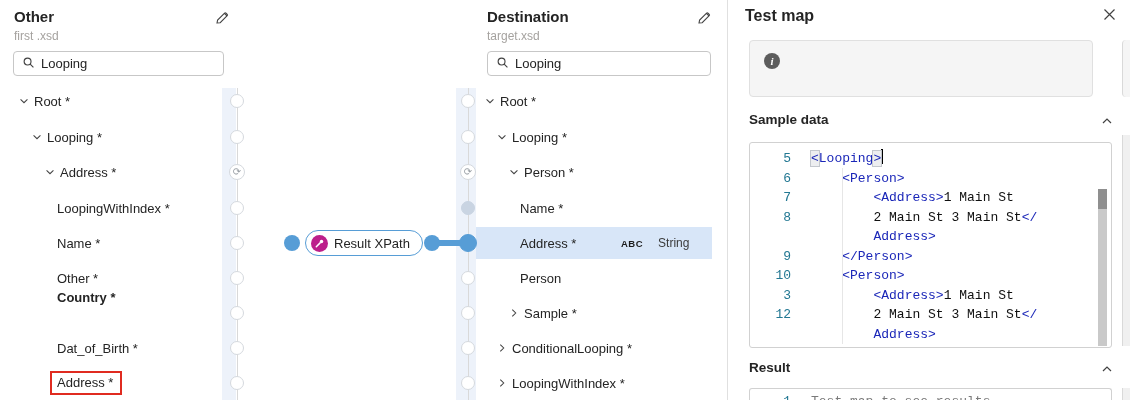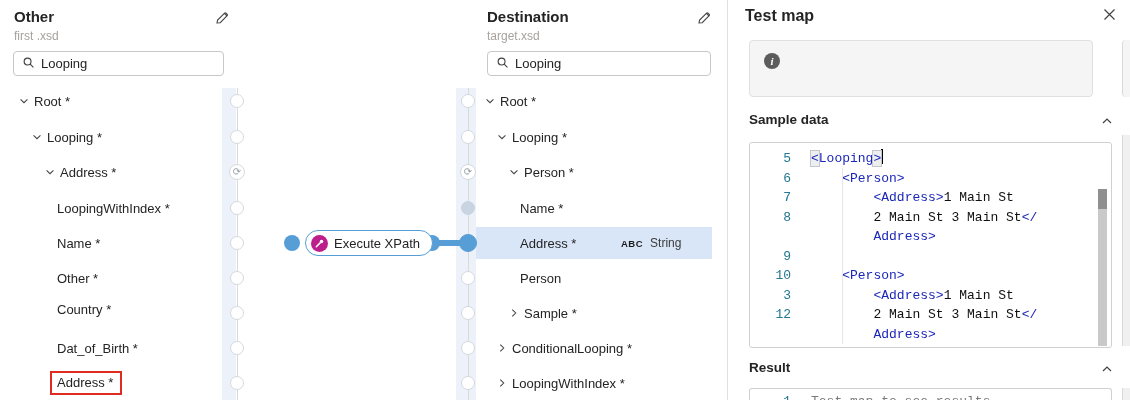--- a/index.html
+++ b/index.html
@@ -14,21 +14,21 @@
              border:1px solid #c7c7c7;border-radius:4px;height:25px;padding:0 8px;box-sizing:border-box;}
   .searchbox input{border:none;outline:none;font-size:13px;color:#242424;width:100%;
                    font-family:"Liberation Sans",sans-serif;background:transparent;padding:0;}
   .icon-btn{background:none;border:none;padding:0;cursor:pointer;line-height:0;}
 
   
   .tree-row{position:absolute;height:26px;display:flex;align-items:center;font-size:13px;color:#242424;cursor:pointer;}
   .chev{width:12px;height:12px;margin-right:4px;flex:0 0 12px;}
   .red-frame{border:2px solid var(--red_annotation);padding:2px 7px 3px 5px;margin-left:-7px;}
   .sel-row-bg{position:absolute;background:var(--selected_row);}
-  .type-badge{position:absolute;font-size:12px;color:#3b3b3b;display:flex;align-items:center;gap:7px;}
+  .type-badge{position:absolute;font-size:12px;color:#3b3b3b;display:flex;align-items:center;gap:15px;}
   .type-badge b{font-size:9.5px;letter-spacing:.5px;color:#1b1b1b;}
 
   
   .strip{position:absolute;top:88px;bottom:0;background:#edf2fa;}
   .connline{position:absolute;top:88px;bottom:0;width:1px;background:#d9d9d9;}
   .dot{position:absolute;border-radius:50%;box-sizing:border-box;background:#fff;border:1.5px solid #d5d9de;cursor:pointer;}
   .dot.loop{display:flex;align-items:center;justify-content:center;color:#9aa0a6;font-size:10px;line-height:1;}
   .dot.filled-gray{background:#c9d4e2;border-color:#c9d4e2;}
   .dot.filled-blue{background:var(--accent_blue);border-color:var(--accent_blue);}
 
@@ -109,21 +109,21 @@
     </div>
     <div class="tree-row" style="left: 57px; top: 195px;">
       <span>LoopingWithIndex *</span>
     </div>
     <div class="tree-row" style="left: 57px; top: 230px;">
       <span>Name *</span>
     </div>
     <div class="tree-row" style="left: 57px; top: 265px;">
       <span>Other *</span>
     </div>
-    <div class="tree-row" style="left: 57px; top: 296px;">
+    <div class="tree-row" style="left: 57px; top: 284px; font-weight: bold;">
       <span>Country *</span>
     </div>
     <div class="tree-row" style="left: 57px; top: 335px;">
       <span>Dat_of_Birth *</span>
     </div>
     <div class="tree-row" style="left: 57px; top: 370px;">
       <span class="red-frame">Address *</span>
     </div>
   </div>
 
@@ -144,21 +144,21 @@
 <div class="blue-dot" style="left:284px;top:235px;width:16px;height:16px;"></div>
 <div class="edge" style="left:432px;top:240px;width:36px;height:6px;"></div>
 <div class="blue-dot" style="left:424px;top:235px;width:16px;height:16px;"></div>
 <div class="fn-pill" style="left:305px;top:230px;">
   <span class="fn-icon">
     <svg width="11" height="11" viewBox="0 0 12 12">
         <path d="M2.5 9.5l4.2-4.2" stroke="#fff" stroke-width="1.6" stroke-linecap="round"></path>
         <circle cx="8.2" cy="3.8" r="1.9" fill="#fff"></circle>
       </svg>
   </span>
-  <span>Execute XPath</span>
+  <span>Result XPath</span>
 </div>
 
 <div class="strip" style="left:456px;width:20px;"></div>
 <div class="connline" style="left:468px;"></div>
 <div class="abs panel-title" style="left:487px;top:8px;">Destination</div>
 <div class="abs panel-sub" style="left:487px;top:29px;">target.xsd</div>
 <button class="abs icon-btn" style="left:696px;top:10px;">
   <svg width="16" height="16" viewBox="0 0 16 16">
       <path d="M10.2 3.1l2.7 2.7M3 13l.6-2.9 7-7a1 1 0 0 1 1.4 0l1.2 1.2a1 1 0 0 1 0 1.4l-7 7L3 13z" fill="none" stroke="#424242" stroke-width="1.1"></path>
     </svg>
@@ -270,20 +270,21 @@
       <div class="code-row">
         <span class="ln">8</span>
         <span class="code"><span class="txt">        </span><span class="txt">2 Main St 3 Main St</span><span class="tag">&lt;/</span></span>
       </div>
       <div class="code-row">
         <span class="ln"></span>
         <span class="code"><span class="txt">        </span><span class="tag">Address&gt;</span></span>
       </div>
       <div class="code-row">
         <span class="ln">9</span>
+        <span class="code"><span class="txt">    </span><span class="tag">&lt;/Person&gt;</span></span>
       </div>
       <div class="code-row">
         <span class="ln">10</span>
         <span class="code"><span class="txt">    </span><span class="tag">&lt;Person&gt;</span></span>
       </div>
       <div class="code-row">
         <span class="ln">3</span>
         <span class="code"><span class="txt">        </span><span class="tag">&lt;Address&gt;</span><span class="txt">1 Main St</span></span>
       </div>
       <div class="code-row">

